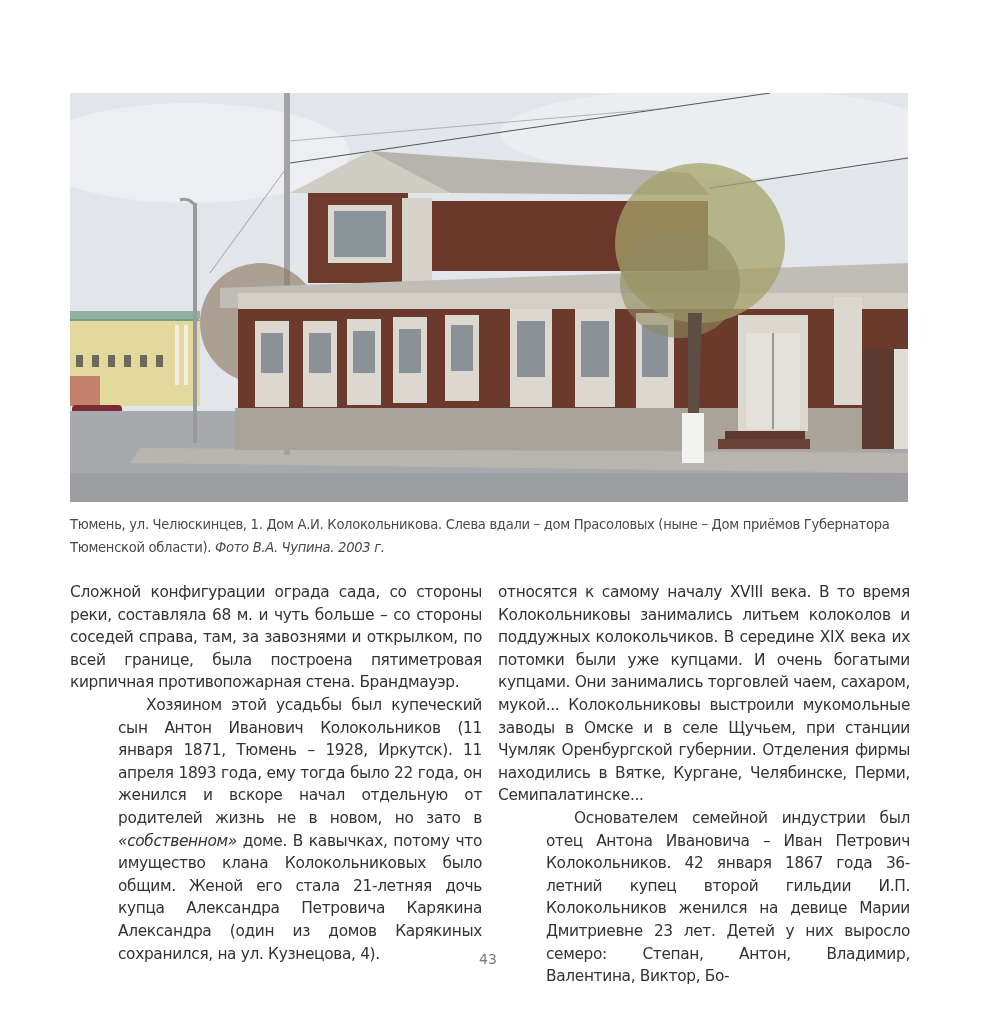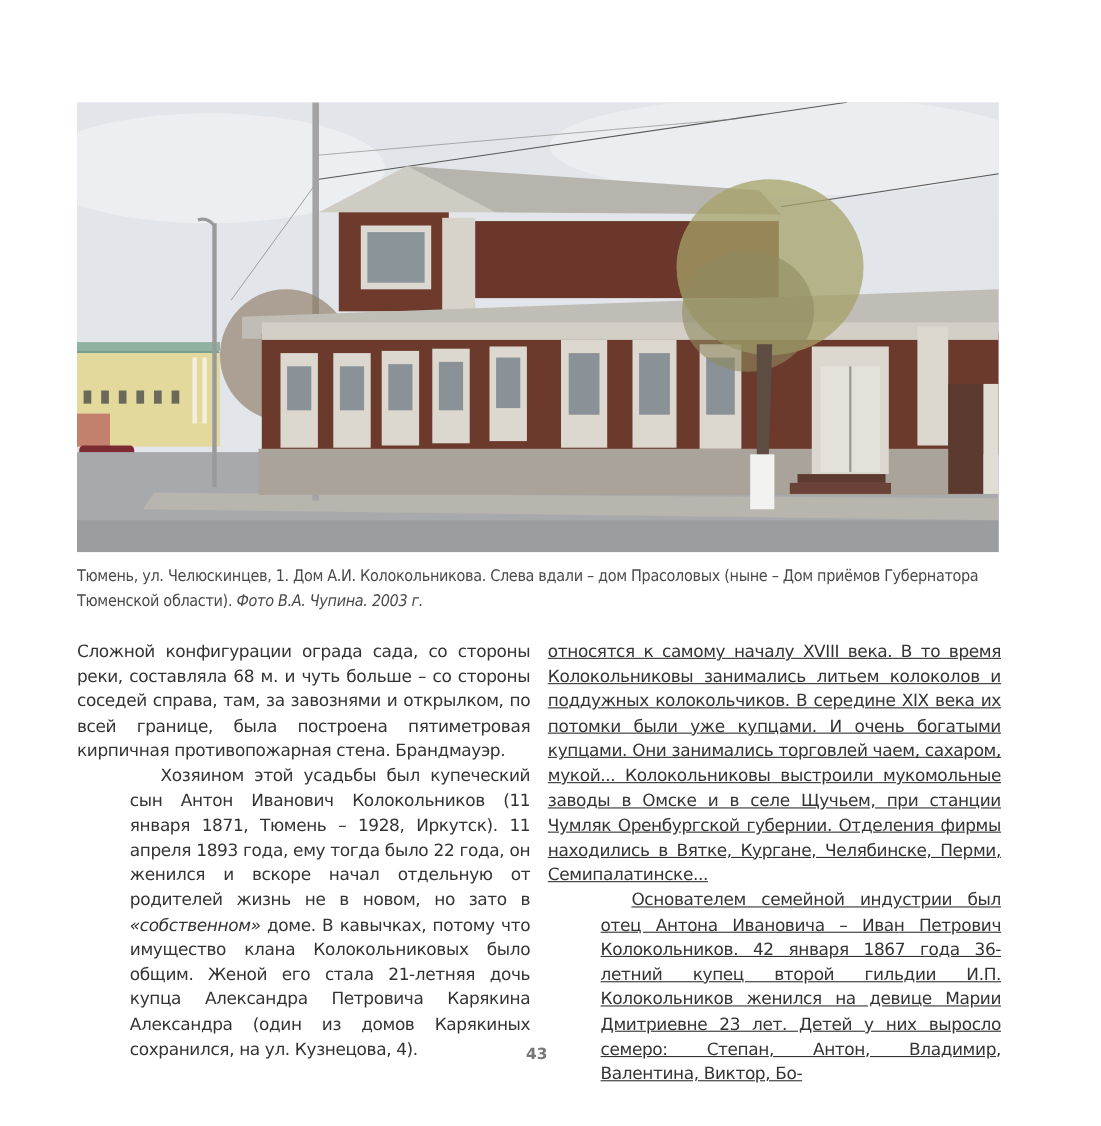--- a/index.html
+++ b/index.html
@@ -11,27 +11,27 @@
   .photo svg { display: block; }
 
   .caption { position: absolute; left: 70px; top: 512px; width: 840px;
              font-family: "DejaVu Sans Condensed", "DejaVu Sans", sans-serif;
              font-size: 14.6px; line-height: 23px; color: #4a4a4a; letter-spacing: -0.3px; }
   .caption em { font-style: italic; }
 
   .col { position: absolute; top: 581px; width: 412px; font-size: 15.4px; line-height: 22.6px;
          text-align: justify; color: #333; letter-spacing: -0.35px; }
   .col.left { left: 70px; }
-  .col.right { left: 498px; text-decoration: underline; }
+  .col.right { left: 498px; }
   .col p { margin: 0; }
   .col p.indent { text-indent: 28px; margin-left: 48px; }
   .col em { font-style: italic; }
 
   .page-number { position: absolute; top: 951px; left: 0; width: 976px; text-align: center;
-                 font-size: 14px; color: #777; font-weight: bold; }
+                 font-size: 14px; color: #777; }
 </style>
 </head>
 <body>
 
 <div class="photo">
   <svg width="838" height="409" viewBox="0 0 838 409" xmlns="http://www.w3.org/2000/svg">
 
     <rect x="0" y="0" width="838" height="409" fill="#e2e5e9"></rect>
     <ellipse cx="120" cy="60" rx="160" ry="50" fill="#eceef1"></ellipse>
     <ellipse cx="650" cy="40" rx="220" ry="45" fill="#ebedf0"></ellipse>

